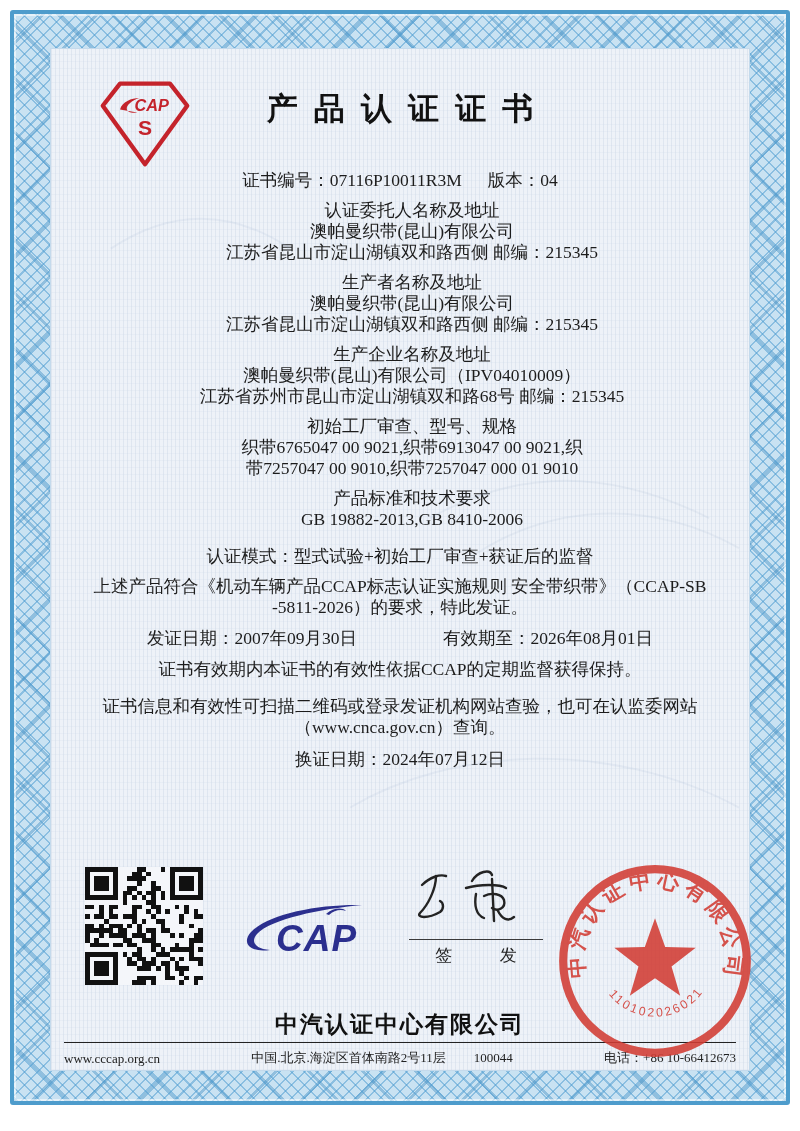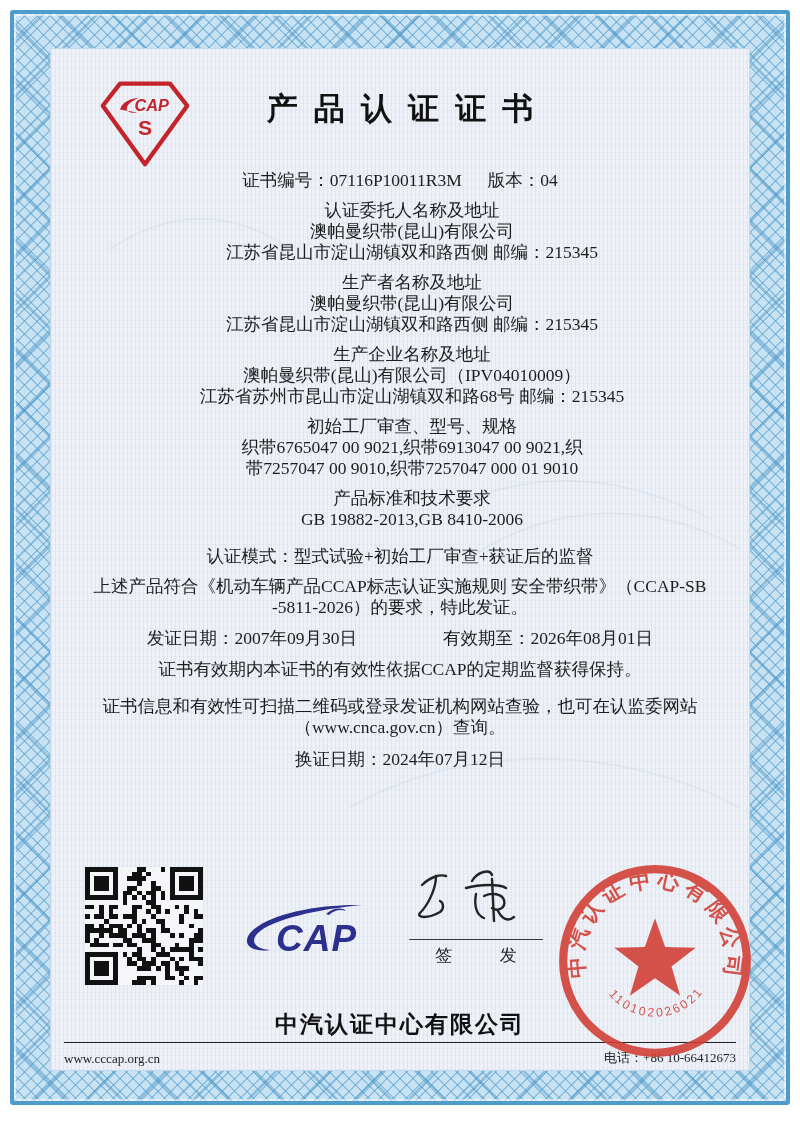--- a/index.html
+++ b/index.html
@@ -394,16 +394,17 @@
         <text font-size="12" fill="#d23c34" letter-spacing="2.4" font-family="Liberation Sans, sans-serif">
           <textPath href="#sealNumArc" startOffset="8">1101020260215</textPath>
         </text>
       </g>
     </svg>
 
     <div class="issuer">中汽认证中心有限公司</div>
     <div class="footrule"></div>
     <div class="footrow">
       <span>www.cccap.org.cn</span>
+      <span class="addr"><span>中国.北京.海淀区首体南路2号11层</span><span class="pc">100044</span></span>
       <span><span>电话：</span><span>+86 10-66412673</span></span>
     </div>
   </div>
 </div>
 
 </body></html>

